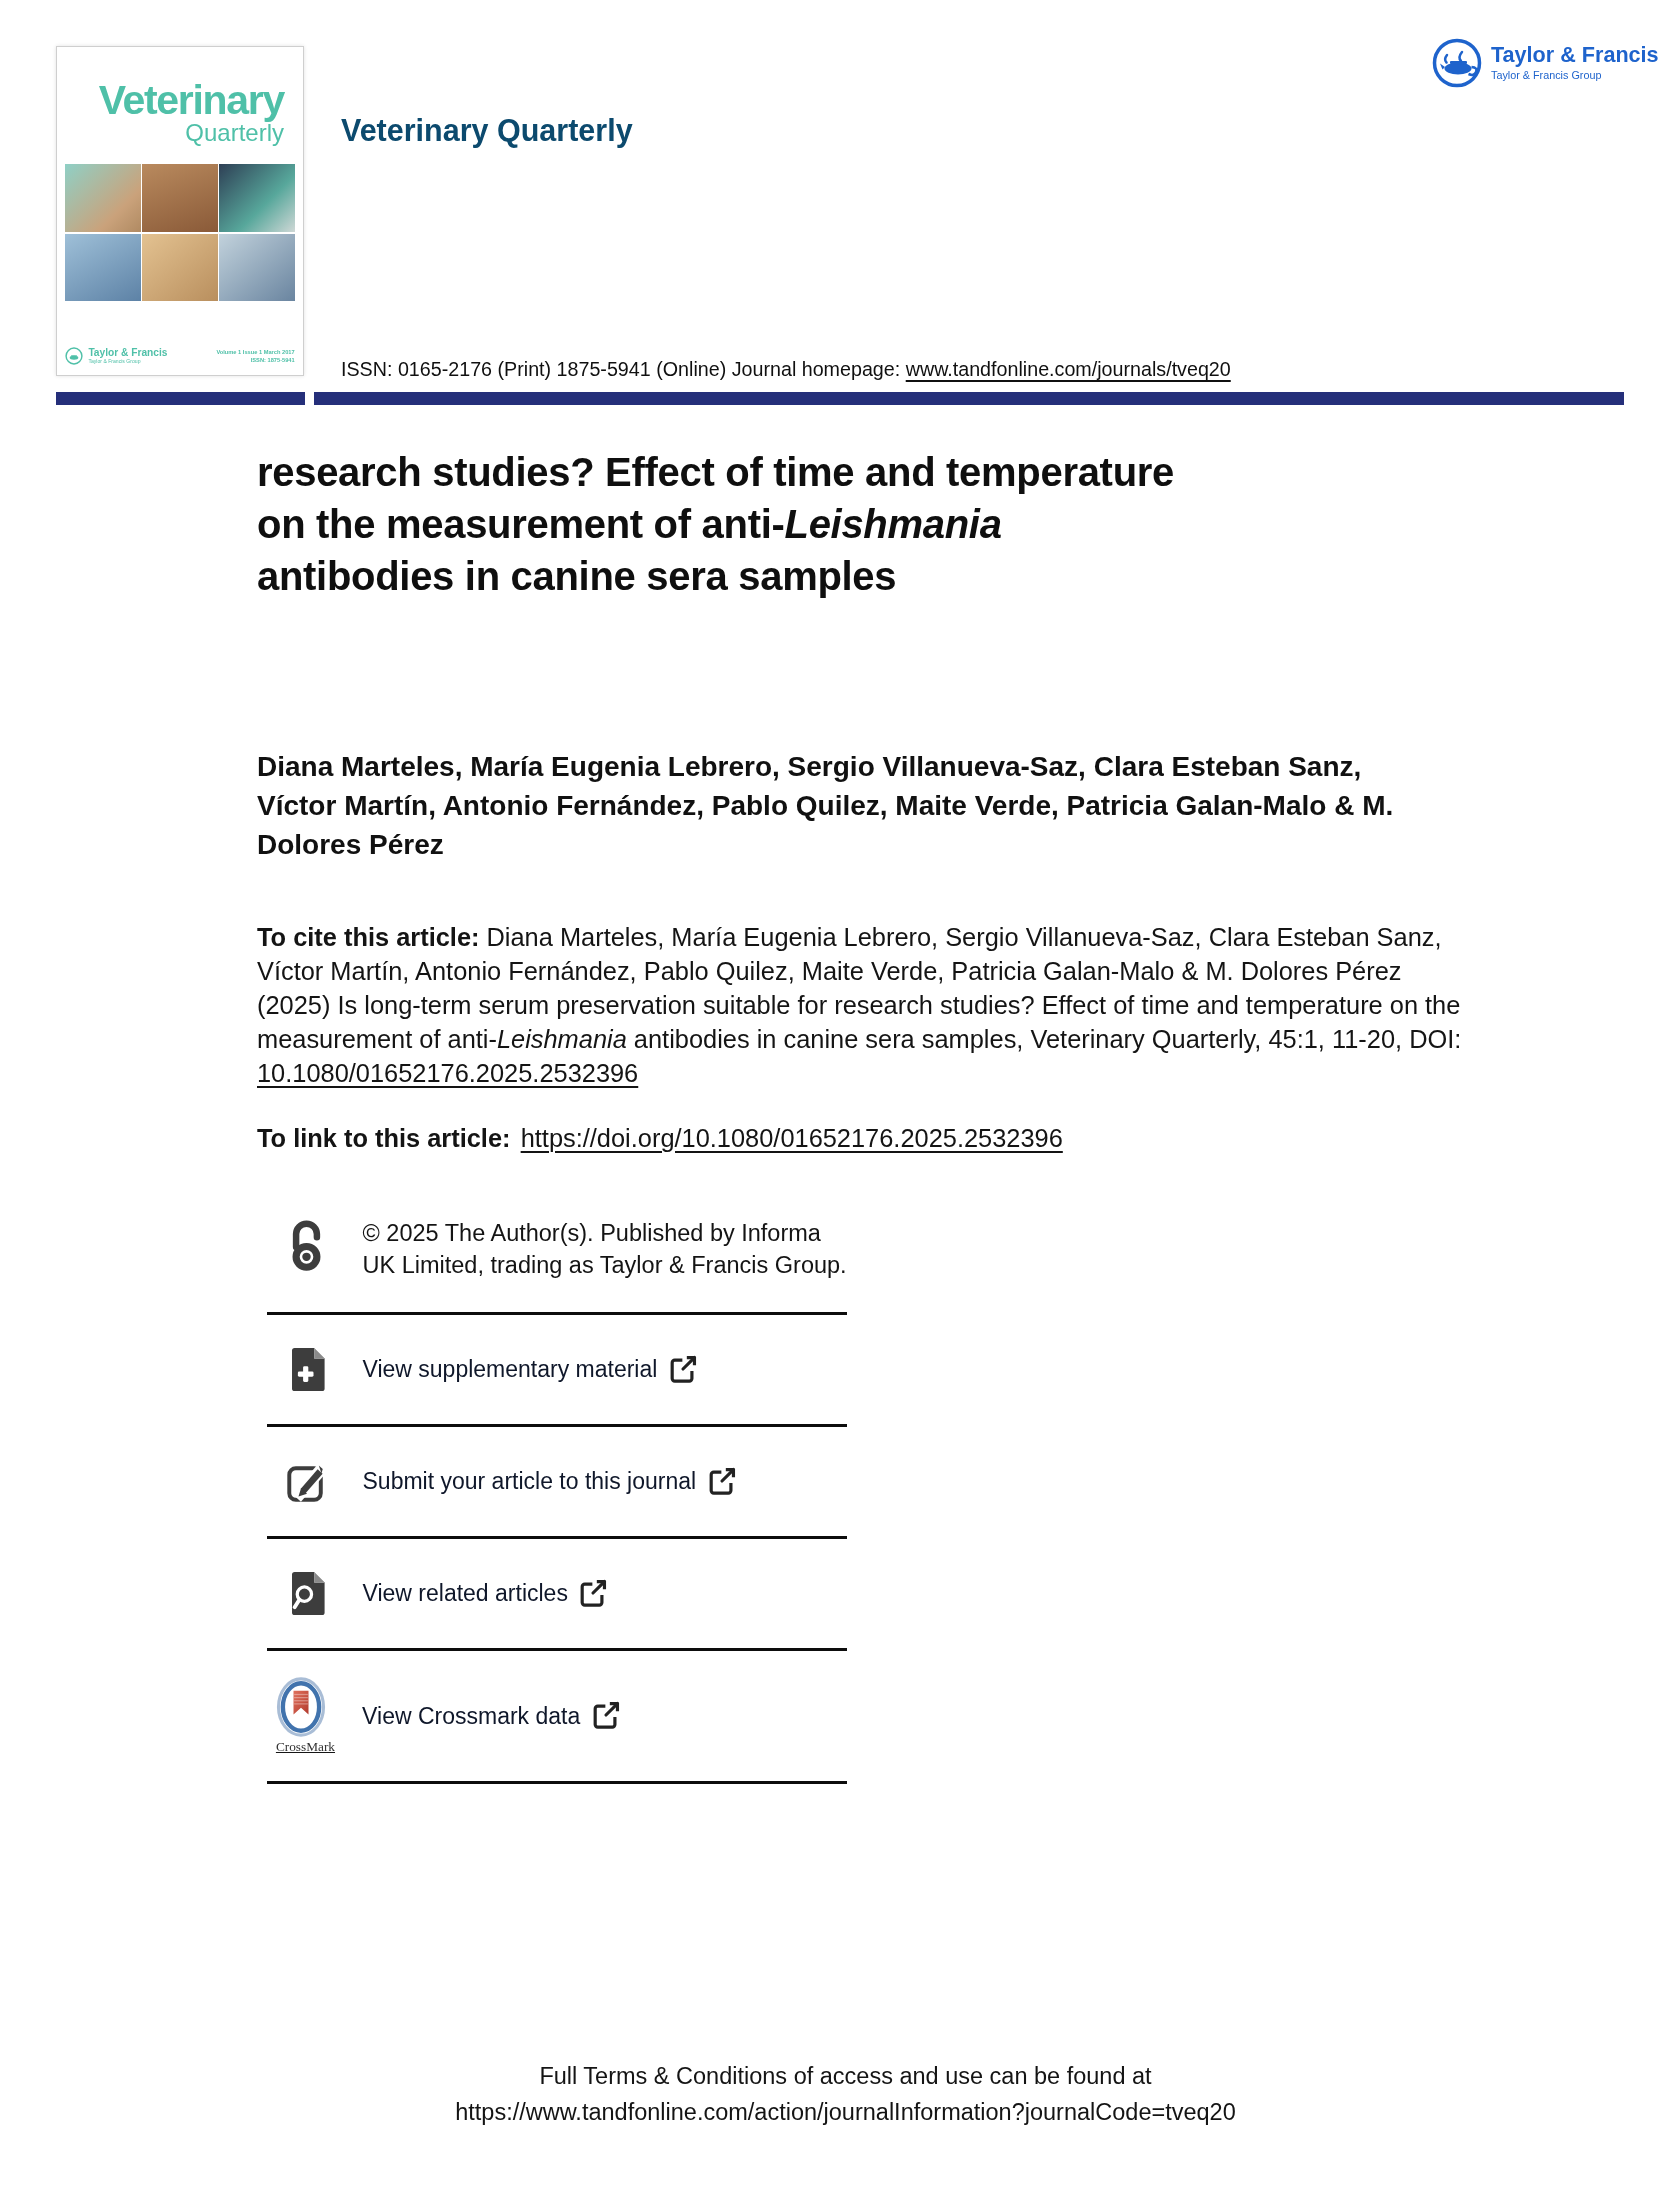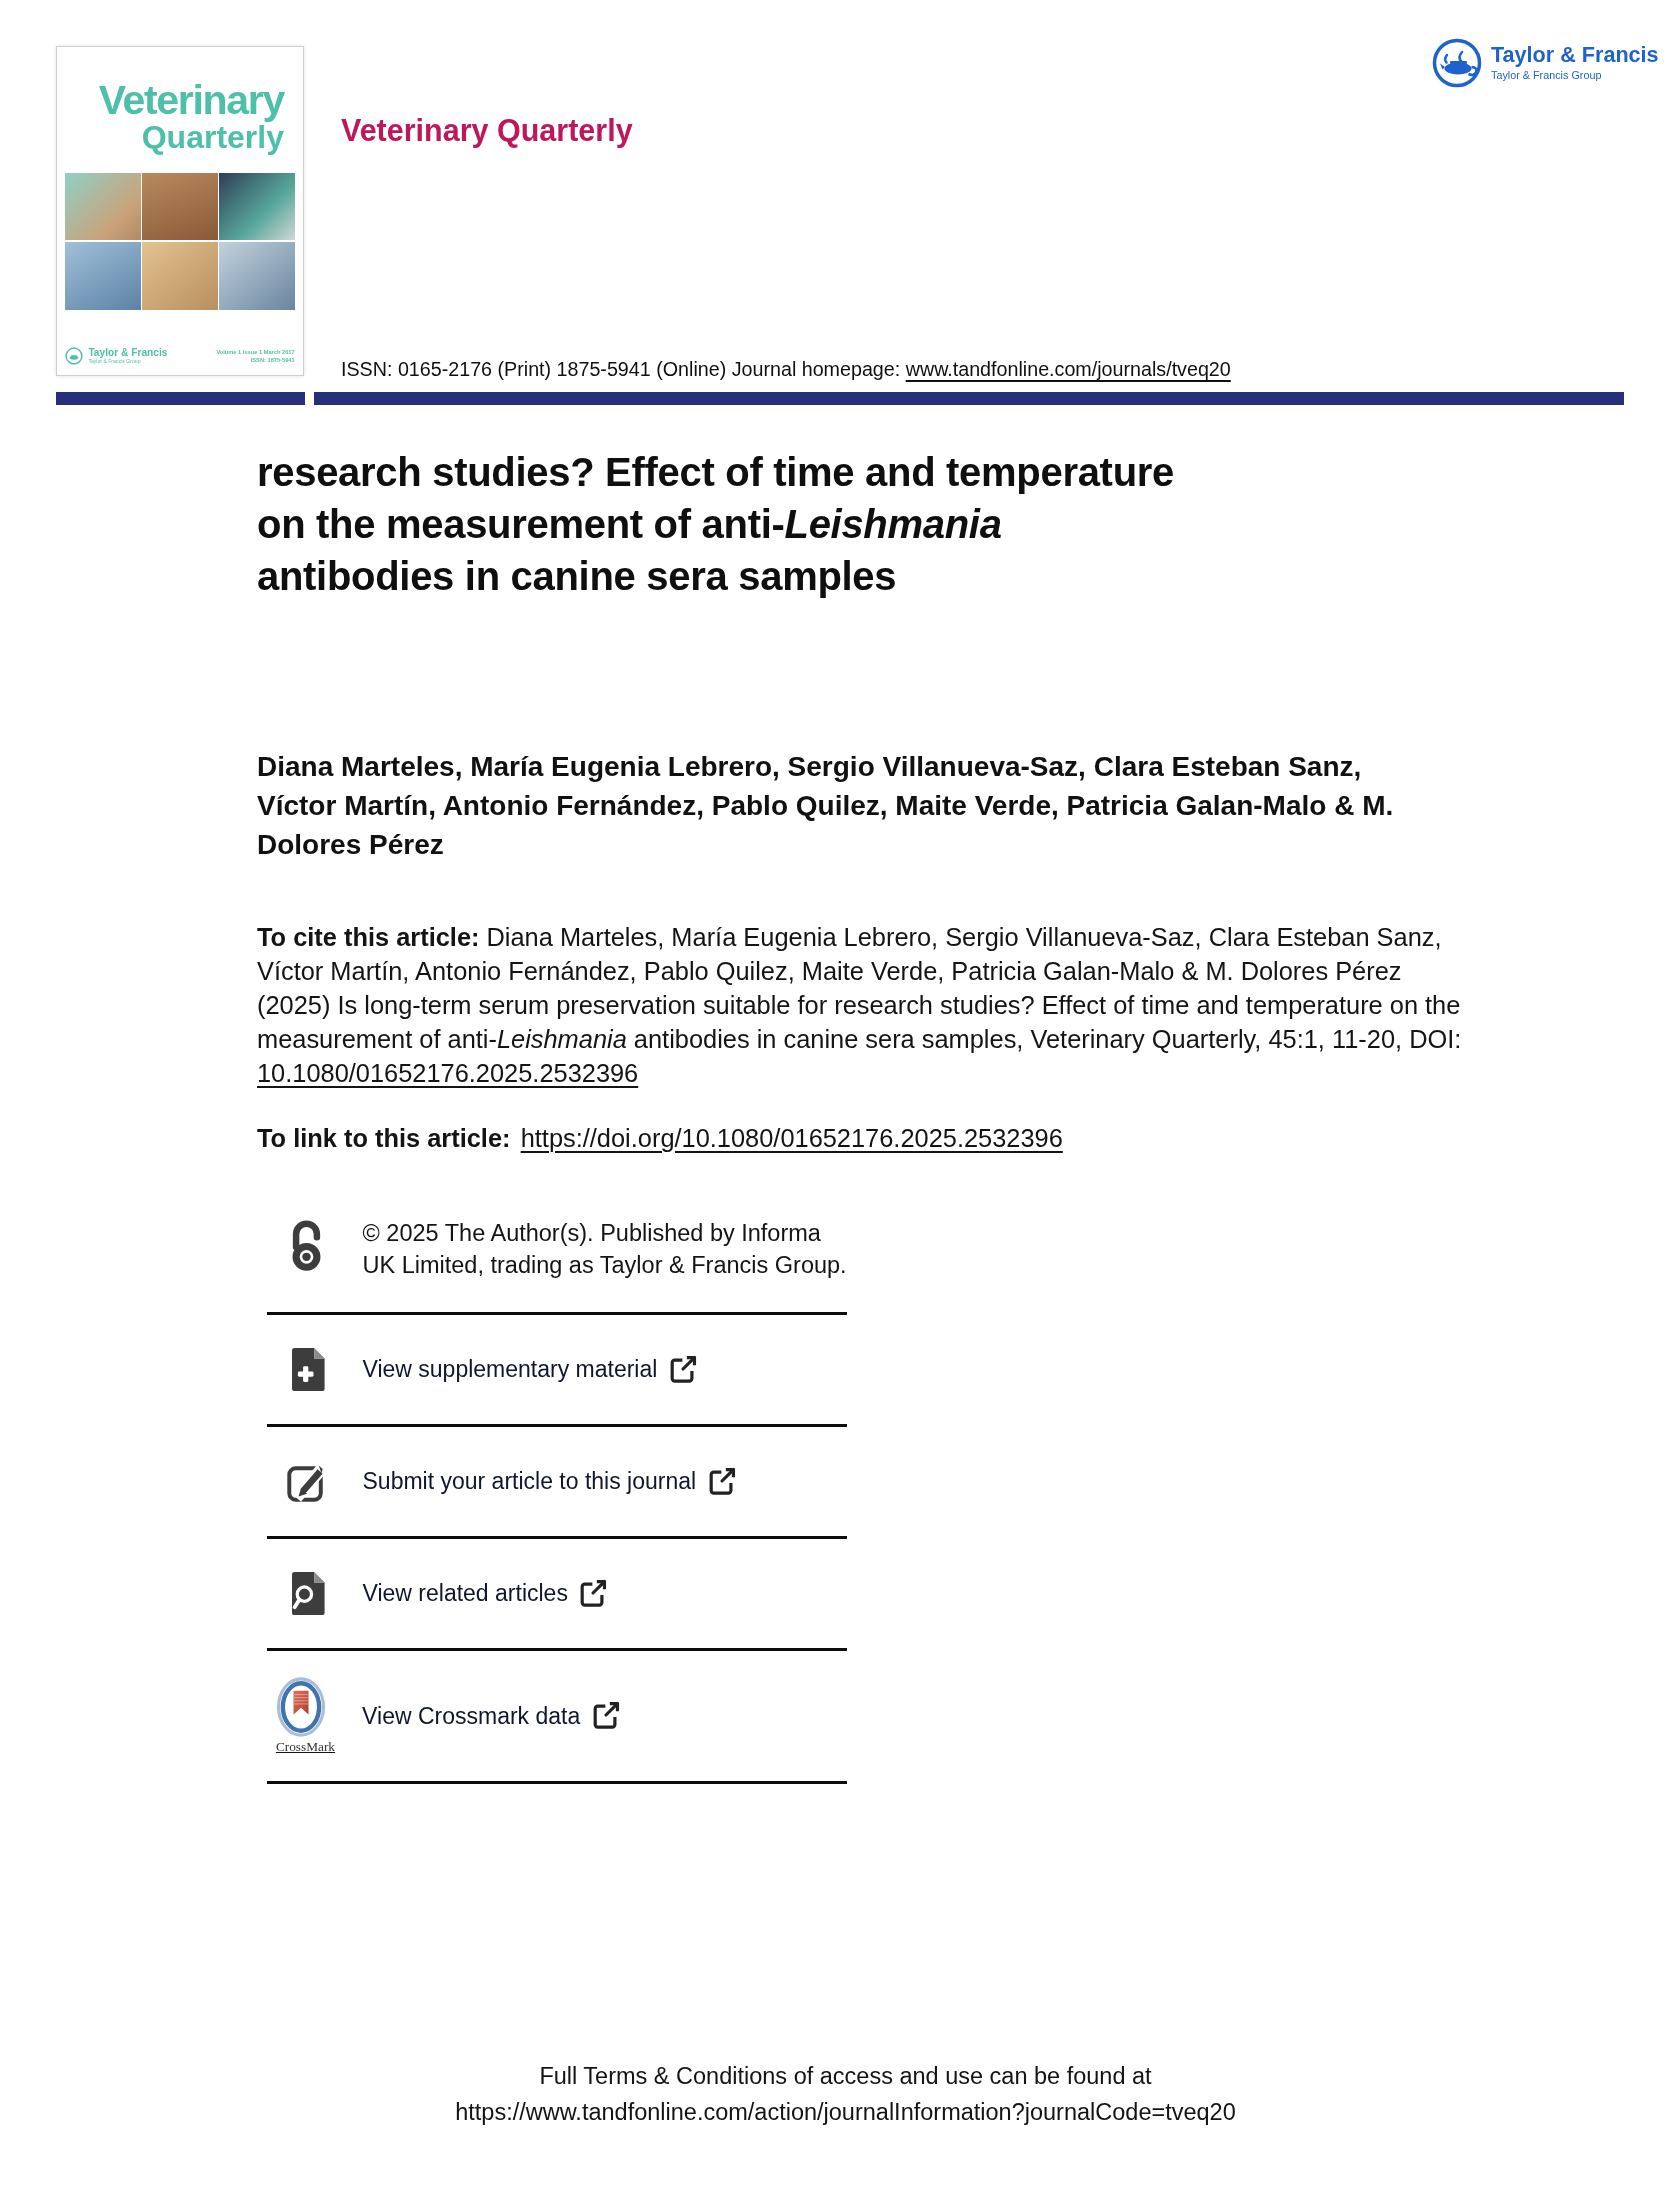--- a/index.html
+++ b/index.html
@@ -16,21 +16,21 @@
     font-family:"Liberation Sans","DejaVu Sans",sans-serif;
     color:var(--ink);
   }
   .abs{position:absolute;}
 
   
   .cover{left:56px;top:46px;width:248px;height:330px;background:#fff;
          border:0.6px solid #cfcfcf;box-shadow:0 0 3.8px rgba(0,0,0,.12);overflow:hidden;}
   .cover-title{margin-top:33px;padding-right:19px;text-align:right;color:var(--teal);}
   .cover-w1{font-size:41px;font-weight:bold;letter-spacing:-1.3px;line-height:1.0;}
-  .cover-w2{font-size:32px;font-weight:bold;line-height:1.02;}
+  .cover-w2{font-size:24px;font-weight:normal;line-height:1.02;}
   .cover-grid{margin:19px 8.3px 0 8.3px;height:137px;display:grid;
               grid-template-columns:1fr 1fr 1fr;grid-template-rows:1fr 1fr;gap:1.3px;background:#fff;}
   .ph{width:100%;height:100%;}
   .p1{background:linear-gradient(135deg,#8fd0c6 0%,#caa27b 70%,#b08a62 100%);}
   .p2{background:linear-gradient(160deg,#b98a5e 0%,#8a5a38 100%);}
   .p3{background:linear-gradient(135deg,#2e3f55 0%,#57a79b 60%,#cfd8d6 100%);}
   .p4{background:linear-gradient(150deg,#9fc0d8 0%,#5d82a6 100%);}
   .p5{background:linear-gradient(140deg,#e3c291 0%,#b98f5e 100%);}
   .p6{background:linear-gradient(140deg,#c2d2dc 0%,#6a85a0 100%);}
   .cover-bottom{position:absolute;left:8.3px;right:8.3px;bottom:10.2px;display:flex;
@@ -40,21 +40,21 @@
   .cover-pub-group{font-size:5.1px;display:block;}
   .cover-vol{text-align:right;font-size:5.7px;line-height:1.5;font-weight:bold;}
 
   
   .tf-logo{left:1432px;top:38px;display:flex;align-items:flex-start;gap:9px;}
   .tf-text{padding-top:5.1px;color:var(--tf-blue);}
   .tf-name{font-size:21.6px;font-weight:bold;letter-spacing:0px;line-height:1.1;}
   .tf-group{font-size:10.8px;margin-top:1.9px;}
 
   
-  .journal-title{left:341px;top:113px;font-size:30.5px;font-weight:bold;color:#be185d;}
+  .journal-title{left:341px;top:113px;font-size:30.5px;font-weight:bold;color:#0c4a6e;}
   .issn-line{left:341px;top:358px;font-size:19.7px;color:#101010;}
   .link{color:inherit;text-decoration:underline;text-underline-offset:4.4px;text-decoration-thickness:1.6px;cursor:pointer;text-align:right;}
   .bar{top:392px;height:13.3px;background:var(--navy);}
   .bar1{left:56px;width:249px;}
   .bar2{left:314px;width:1310px;}
 
   
   .article-title{left:257px;top:446px;width:1207px;font-size:40px;font-weight:bold;
                  line-height:52px;color:#0f0f0f;letter-spacing:-0.3px;}
   .authors{left:257px;top:747px;width:1163px;font-size:28px;font-weight:bold;line-height:39px;color:#111;}

